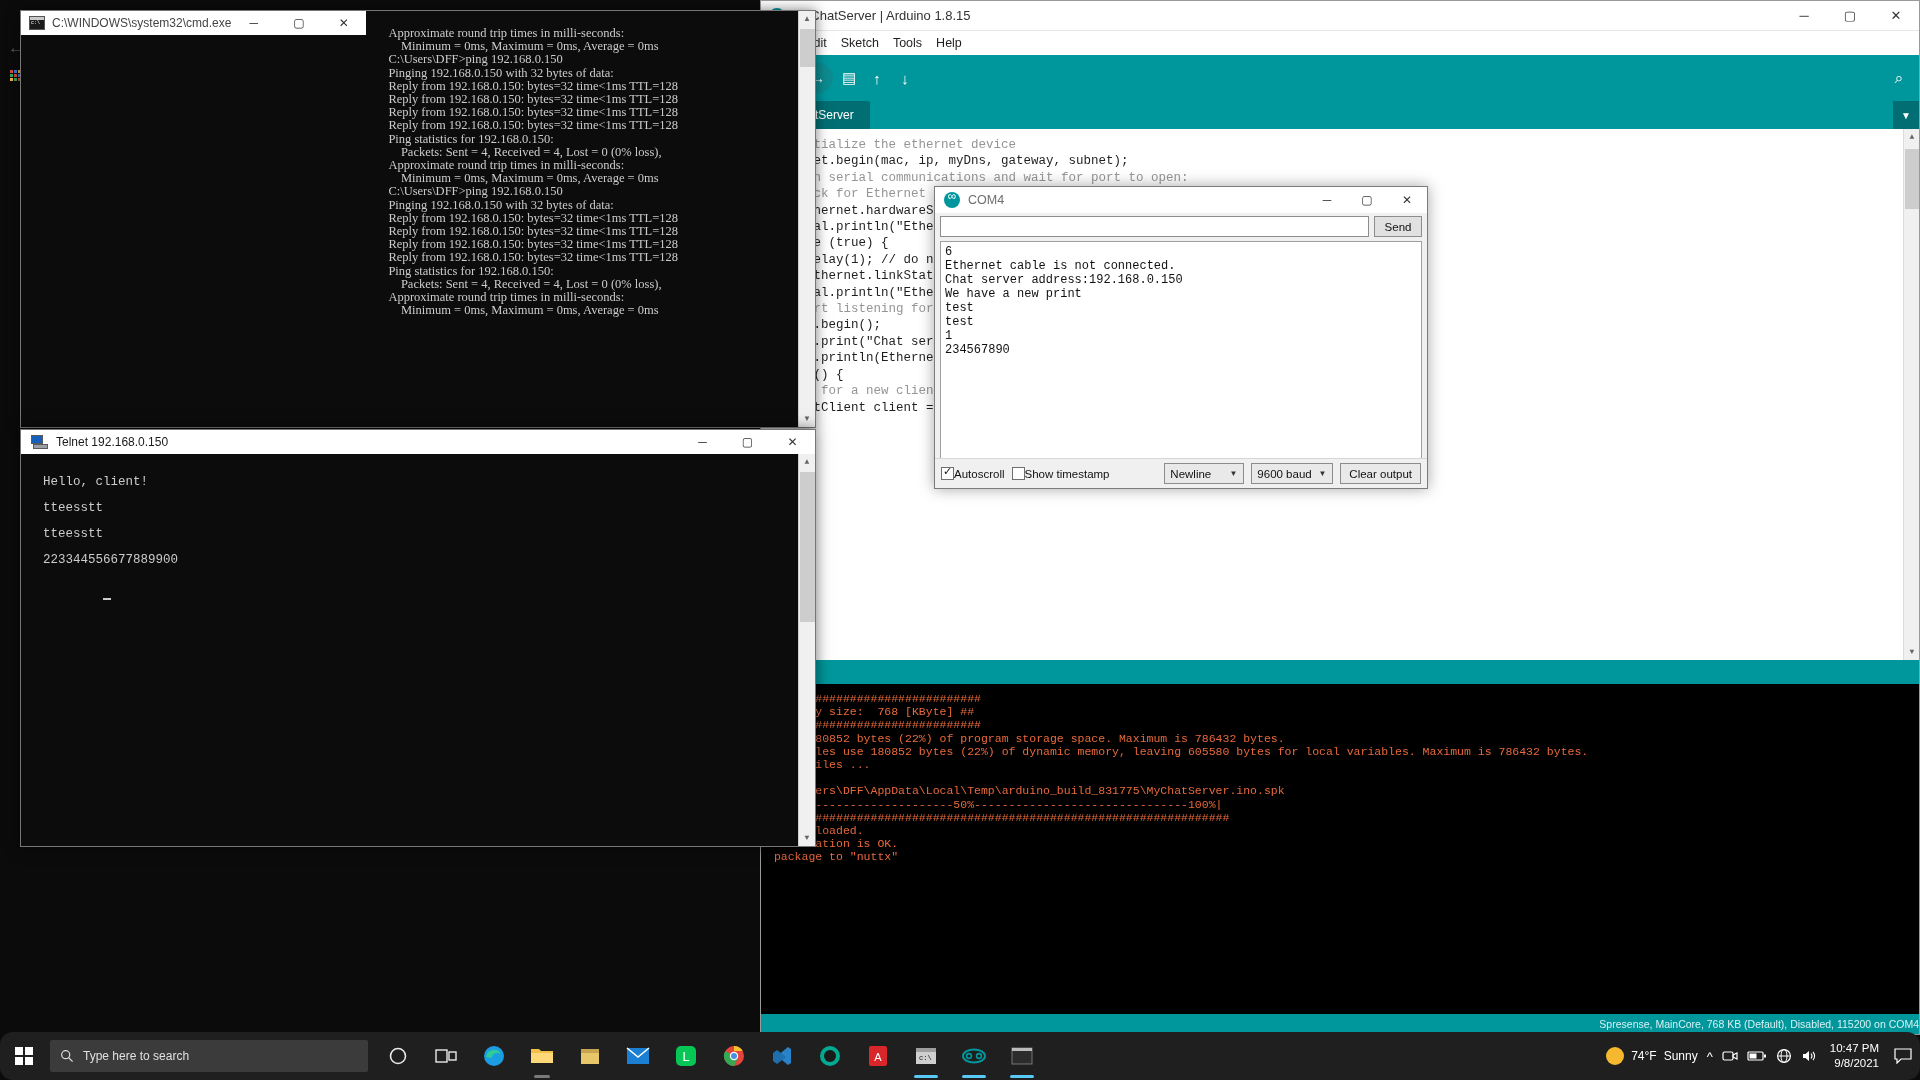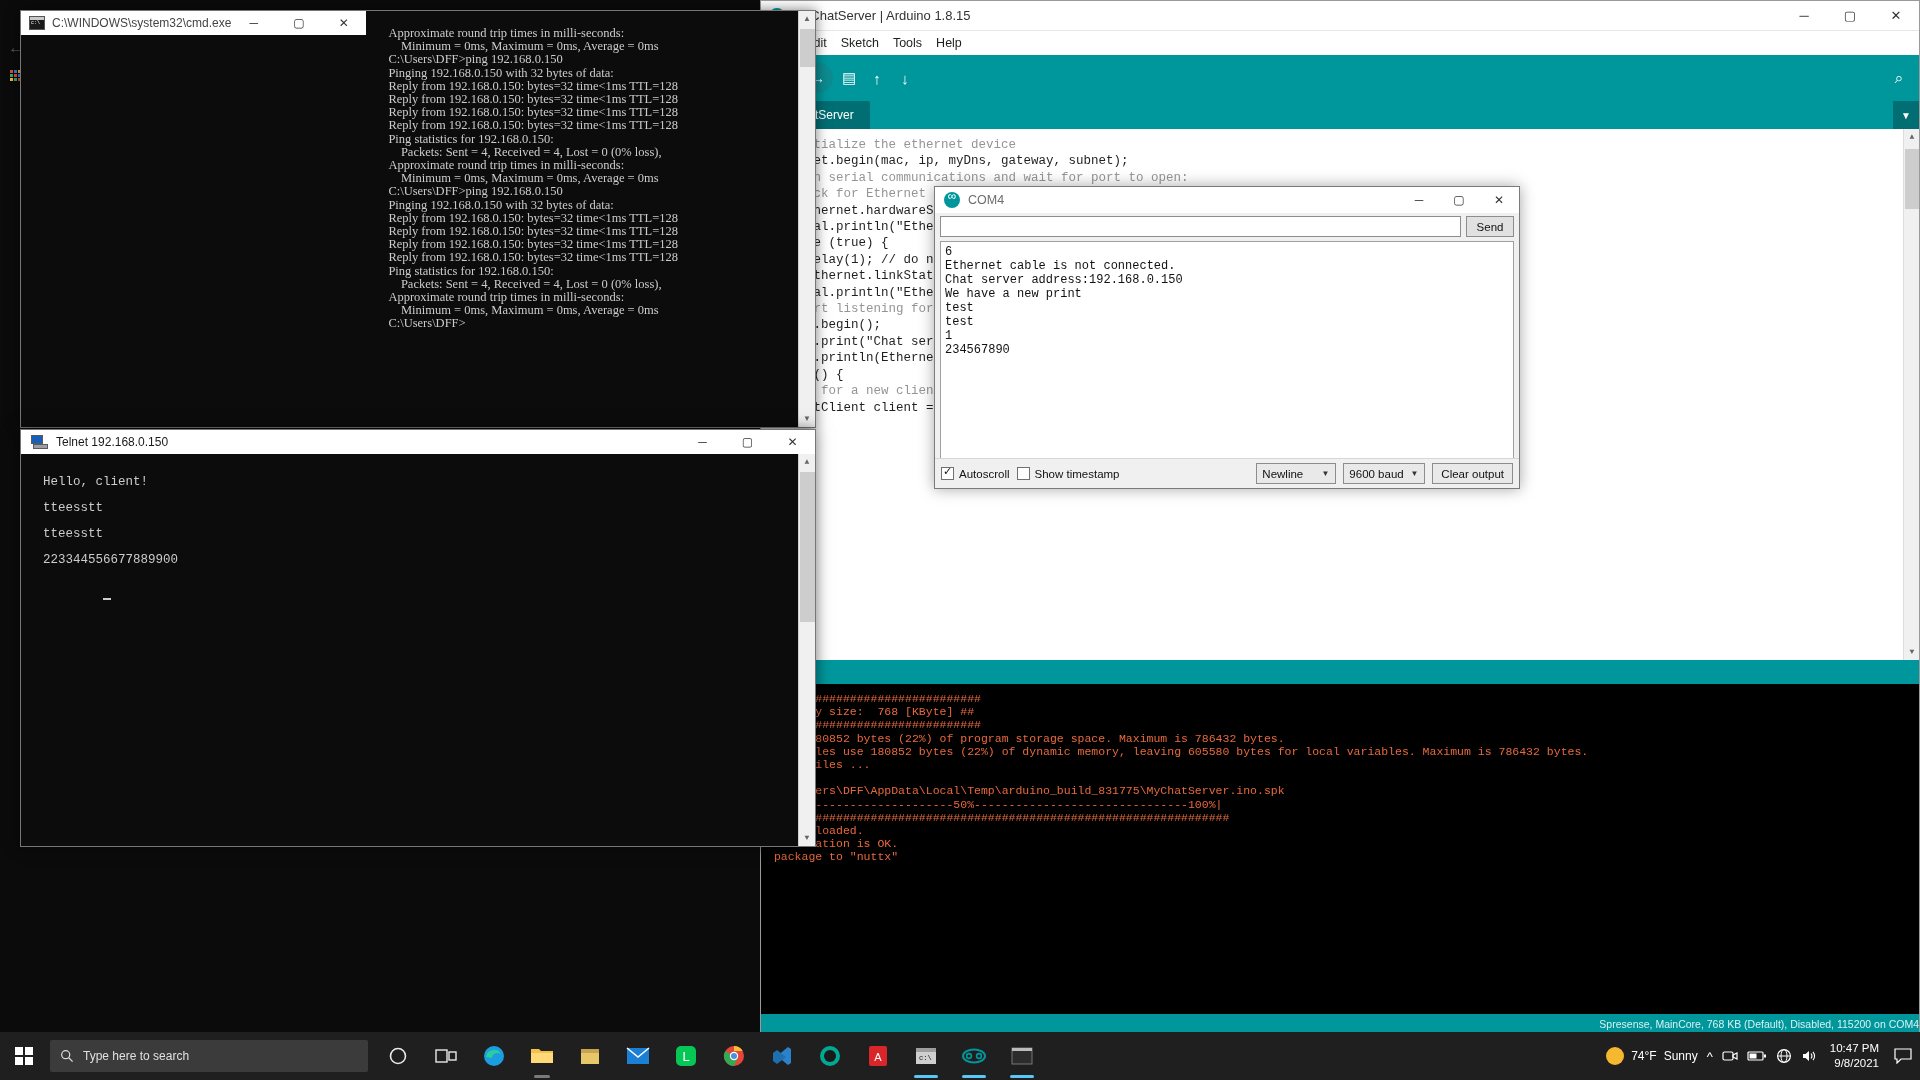--- a/index.html
+++ b/index.html
@@ -182,21 +182,21 @@
     position: absolute; right: 0; top: 0; width: 17px; height: 100%;
     background: #f0f0f0; border-left: 1px solid #d0d0d0;
   }
   .tel-scroll .sthumb {
     position: absolute; left: 1px; top: 18px; width: 15px; height: 150px;
     background: #cdcdcd;
   }
 
   
   .serialwin {
-    position: absolute; left: 934px; top: 186px; width: 586px; height: 303px;
+    position: absolute; left: 934px; top: 186px; width: 494px; height: 303px;
     background: #f0f0f0; border: 1px solid #7b7b7b;
     display: flex; flex-direction: column;
     box-shadow: 0 0 14px rgba(0,0,0,.35);
   }
   .ser-titlebar {
     height: 26px; background: #ffffff; display: flex; align-items: center;
     flex: none;
   }
   .ser-logo {
     width: 16px; height: 16px; border-radius: 50%; background: #00979c;
@@ -231,21 +231,21 @@
     margin: 0 5px; border-left: 1px solid #a0a0a0; border-right: 1px solid #a0a0a0;
     font-family: "Liberation Mono", monospace; font-size: 12px;
     line-height: 14px; color: #111; padding: 3px 4px; overflow: hidden;
     position: relative;
   }
   .ser-out-line { white-space: pre; }
   .ser-footer {
     height: 30px; background: #f0f0f0; display: flex; align-items: center;
     padding: 0 6px; gap: 7px; flex: none; border-top: 1px solid #d6d6d6;
   }
-  .chk { display: flex; align-items: center; gap: 5px; font-size: 11.5px; color: #111; }
+  .chk { display: flex; align-items: center; font-size: 11.5px; color: #111; }
   .chkbox {
     width: 13px; height: 13px; background: #fff; border: 1px solid #707070;
     position: relative; flex: none;
   }
   .chkbox.on::after {
     content: "✓"; position: absolute; left: 1px; top: -3px;
     font-size: 11px; color: #111;
   }
   .ser-spacer { flex: 1; }
   .ser-select {
@@ -271,21 +271,21 @@
   .edge-apps {
     position: absolute; left: 10px; top: 70px; width: 12px; height: 12px;
     display: grid; grid-template-columns: repeat(3,3px);
     grid-template-rows: repeat(3,3px); gap: 1px;
   }
   .edge-apps i { display: block; width: 3px; height: 3px; }
 
   
   .taskbar {
     position: absolute; left: 0; bottom: 0; width: 1920px; height: 48px;
-    background: #1f1f1f; display: flex; align-items: center;
+    background: #1f1f1f; display: flex; align-items: center; border-radius: 13px;
   }
   .tb-start {
     width: 48px; height: 48px; display: flex; align-items: center;
     justify-content: center;
   }
   .winlogo {
     width: 18px; height: 18px; display: grid;
     grid-template-columns: 8px 8px; grid-template-rows: 8px 8px; gap: 2px;
   }
   .winlogo i { background: #fff; display: block; }
@@ -479,21 +479,20 @@
           <div class="cmd-line">Reply from 192.168.0.150: bytes=32 time&lt;1ms TTL=128</div>
           <div class="cmd-line">Reply from 192.168.0.150: bytes=32 time&lt;1ms TTL=128</div>
           <div class="cmd-line">Reply from 192.168.0.150: bytes=32 time&lt;1ms TTL=128</div>
           <div class="cmd-line">Reply from 192.168.0.150: bytes=32 time&lt;1ms TTL=128</div>
           <div class="cmd-line"></div>
           <div class="cmd-line">Ping statistics for 192.168.0.150:</div>
           <div class="cmd-line">    Packets: Sent = 4, Received = 4, Lost = 0 (0% loss),</div>
           <div class="cmd-line">Approximate round trip times in milli-seconds:</div>
           <div class="cmd-line">    Minimum = 0ms, Maximum = 0ms, Average = 0ms</div>
           <div class="cmd-line"></div>
-          <div class="cmd-line">C:\Users\DFF&gt;</div>
         </div>
       <div class="cmd-scroll">
         <div class="scroll-up">▲</div>
         <div class="sthumb"></div>
         <div class="scroll-dn">▼</div>
       </div>
     </div>
   </div>
 
   <div class="telnetwin">

